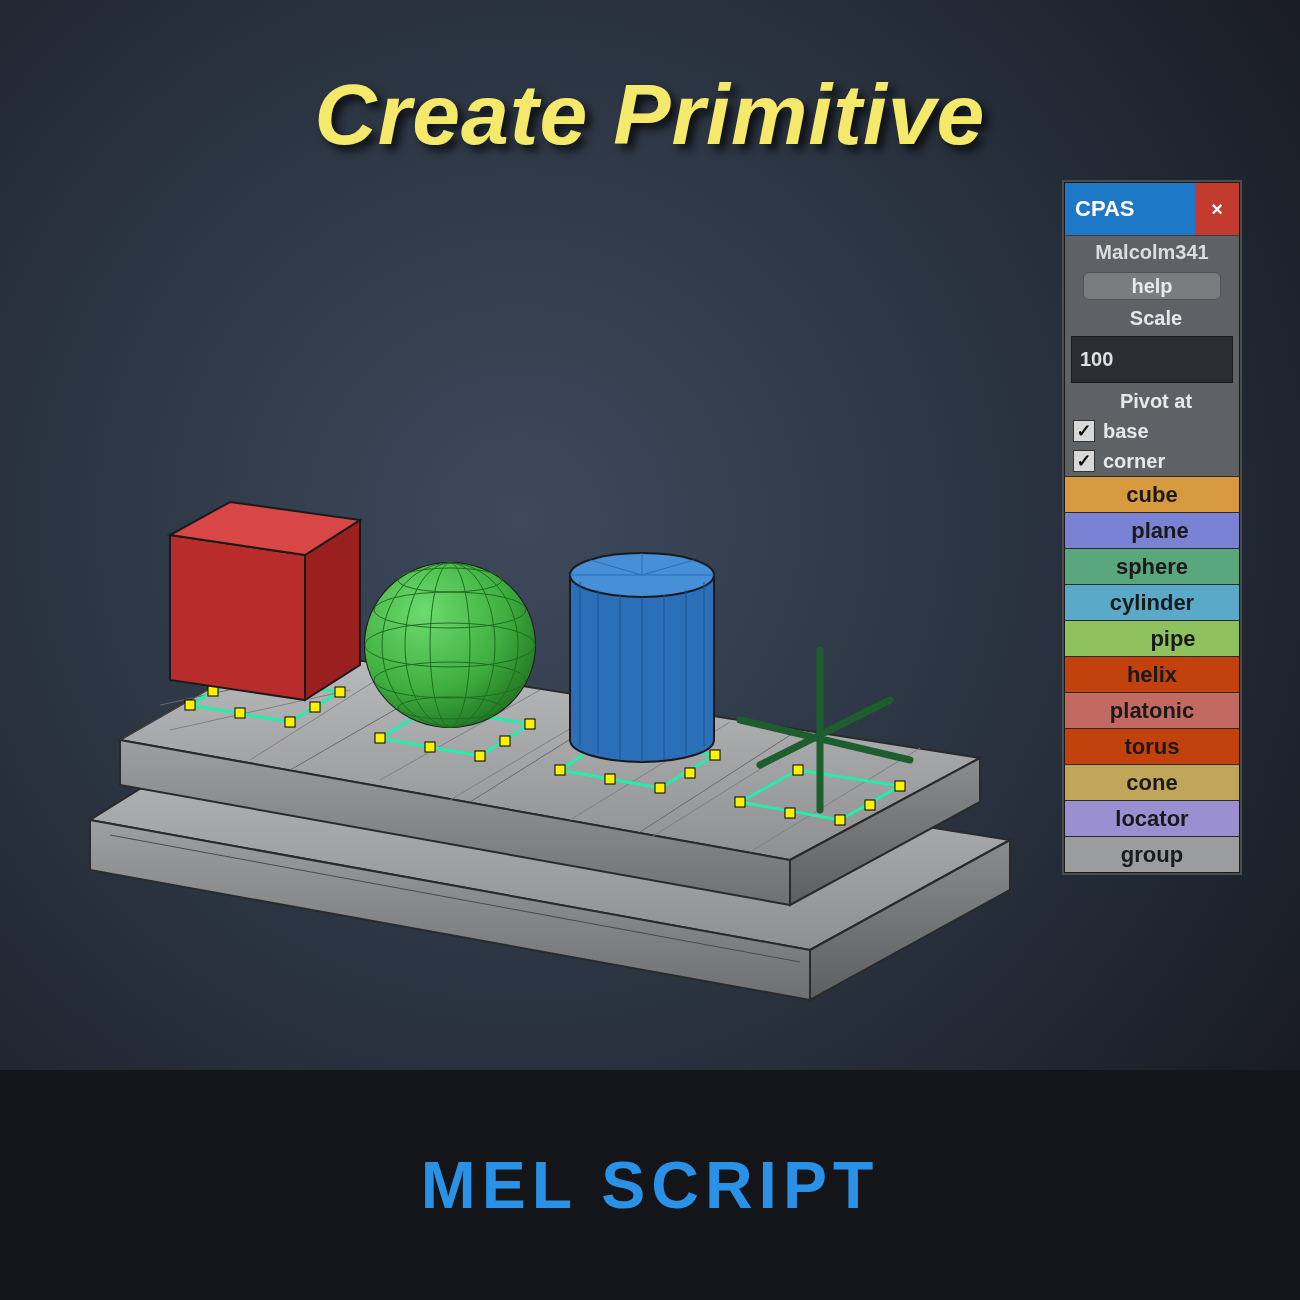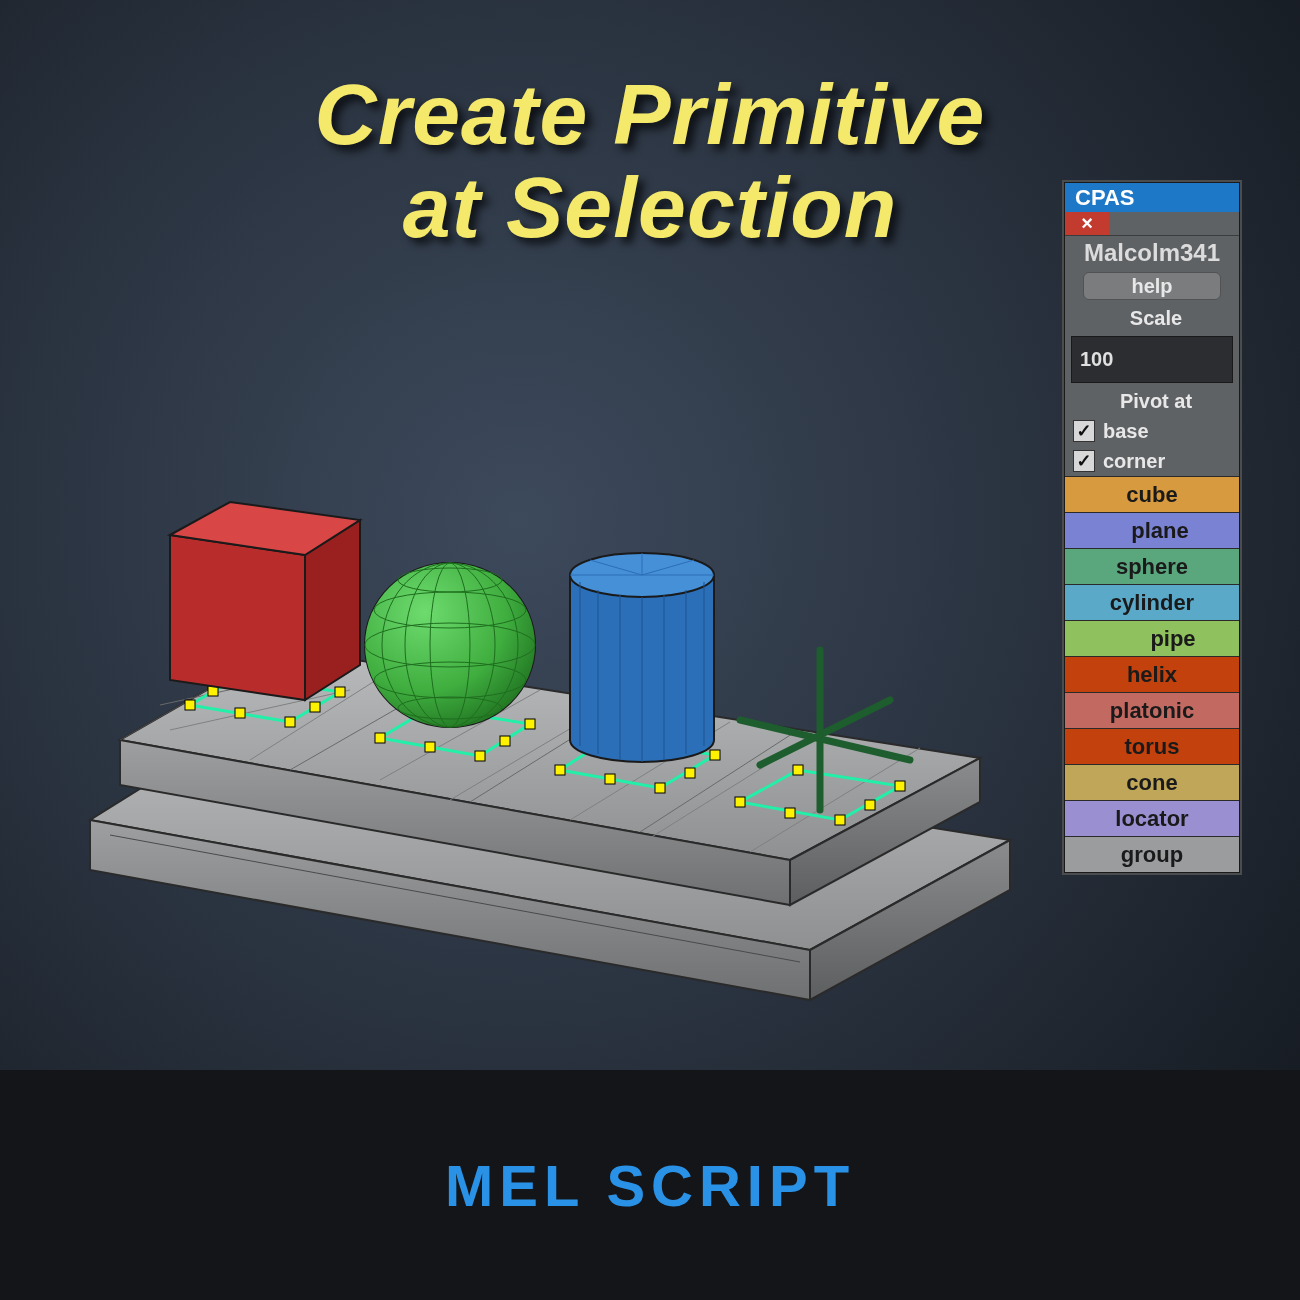--- a/index.html
+++ b/index.html
@@ -35,40 +35,39 @@
     bottom: 0;
     left: 0;
     right: 0;
     height: 230px;
     background: #141519;
     display: flex;
     align-items: center;
     justify-content: center;
   }
   .footer-text {
-    font-size: 58px;
+    font-size: 66px;
     font-weight: bold;
     color: #2a92e6;
     letter-spacing: 6px;
   }
 
   
   .panel {
     position: absolute;
     top: 182px;
     right: 60px;
     width: 176px;
     background: #5f6265;
     border: 1px solid #1a1a1a;
     box-shadow: 0 0 0 2px #4a4c4e;
   }
   .panel-header {
     display: flex;
     height: 52px;
-    flex-direction: column;
   }
   .panel-title {
     flex: 1;
     background: #1e78c8;
     color: #fff;
     font-weight: bold;
     font-size: 22px;
     display: flex;
     align-items: center;
     padding-left: 10px;
@@ -82,21 +81,21 @@
     justify-content: center;
     font-size: 20px;
     font-weight: bold;
     cursor: pointer;
   }
   .panel-row {
     height: 34px;
     display: flex;
     align-items: center;
     justify-content: center;
-    font-size: 24px;
+    font-size: 20px;
     font-weight: bold;
     color: #dcdcdc;
     border-top: 1px solid #3a3c3e;
     background: #5f6265;
   }
   .panel-btn {
     background: #7a7c7e;
     margin: 3px 18px;
     height: 28px;
     border-radius: 6px;
@@ -173,21 +172,20 @@
     width: 1000px;
     height: 650px;
   }
   .scene svg { width: 100%; height: 100%; }
 </style>
 </head>
 <body>
 
 <div class="title">
   <div>Create Primitive</div>
-  <div>at Selection</div>
 </div>
 
 <div class="scene">
 <svg viewBox="0 0 1000 650">
 
   <defs>
     <linearGradient id="gtop" x1="0" y1="0" x2="0" y2="1">
       <stop offset="0" stop-color="#b9bbbd"></stop>
           <stop offset="1" stop-color="#8e9092"></stop>
     </linearGradient>

